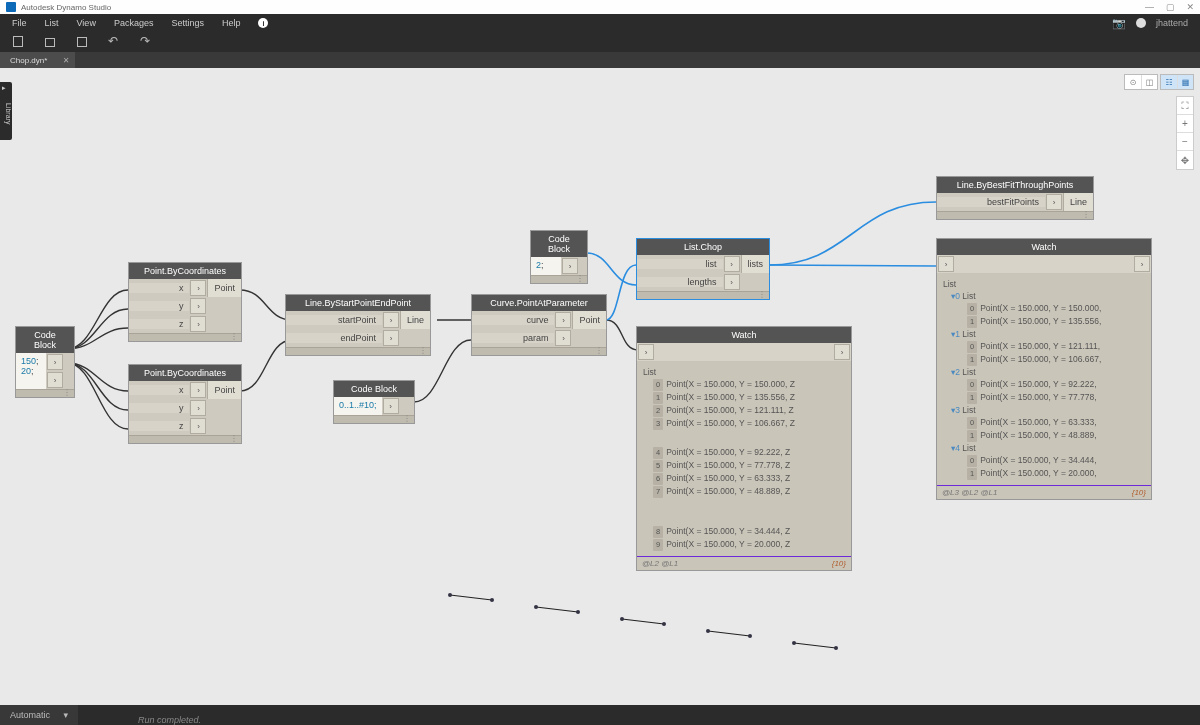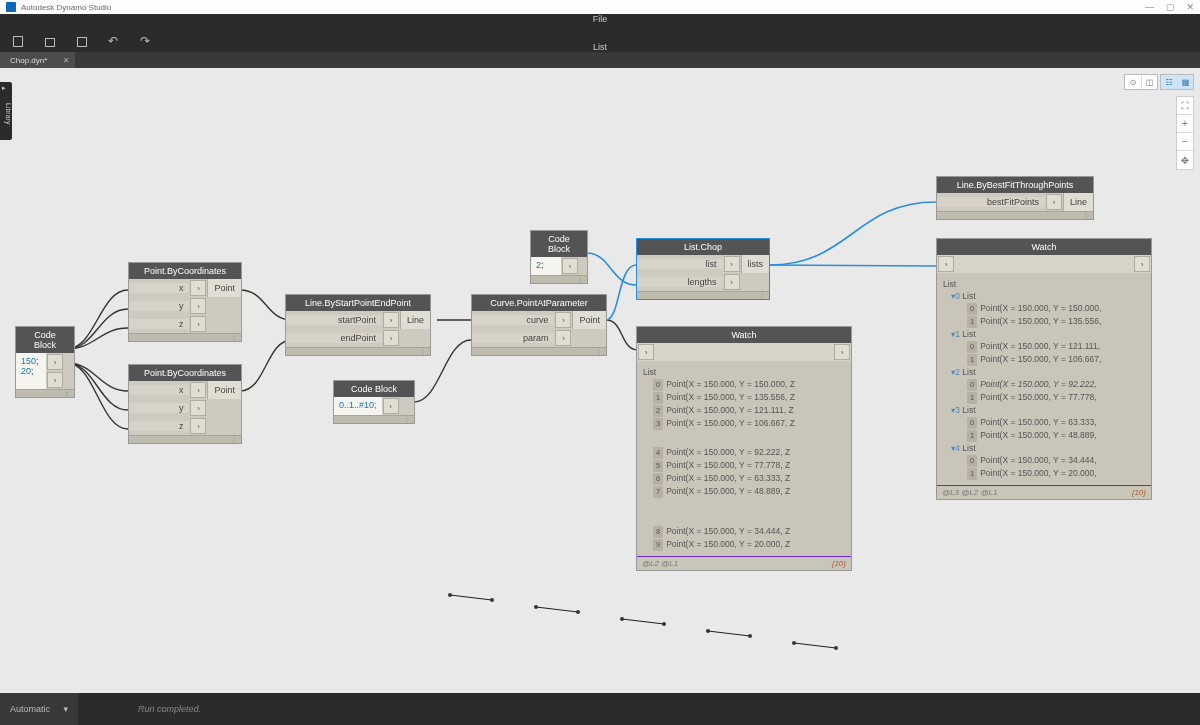--- a/index.html
+++ b/index.html
@@ -4,21 +4,21 @@
 <style>
 * { box-sizing: border-box; margin: 0; padding: 0; font-family: Arial, sans-serif; }
 body { width: 1200px; height: 725px; background: #f0f0f0; overflow: hidden; position: relative; }
 
 
 .titlebar { height: 14px; background: #fefefe; display: flex; align-items: center; padding: 0 6px; font-size: 8px; color: #666; }
 .titlebar .logo { width: 10px; height: 10px; background: #0c6ab8; border-radius: 1px; margin-right: 5px; display: inline-block; }
 .titlebar .window-controls { margin-left: auto; display: flex; gap: 12px; color: #888; font-size: 9px; }
 
 
-.menubar { height: 18px; background: #2b2b2b; display: flex; align-items: center; padding: 0 12px; gap: 18px; font-size: 9px; color: #ccc; flex-direction: column; }
+.menubar { height: 18px; background: #2b2b2b; display: flex; align-items: center; padding: 0 12px; gap: 18px; font-size: 9px; color: #ccc; }
 .menubar span { cursor: pointer; }
 .menubar .info-icon { width: 10px; height: 10px; border-radius: 50%; background: #fff; color: #2b2b2b; font-size: 7px; display: inline-flex; align-items: center; justify-content: center; font-weight: bold; }
 .menubar .right-area { margin-left: auto; display: flex; align-items: center; gap: 10px; color: #aaa; }
 .menubar .avatar { width: 10px; height: 10px; border-radius: 50%; background: #ddd; }
 
 
 .toolbar { height: 20px; background: #2b2b2b; display: flex; align-items: center; padding: 0 12px; gap: 20px; color: #bbb; }
 .toolbar .tool-ico { width: 12px; height: 12px; display: inline-block; position: relative; }
 .tool-new::before { content:''; position:absolute; inset:1px; border:1px solid #bbb; border-top:none; }
 .tool-new::after { content:''; position:absolute; top:0; left:1px; right:1px; height:3px; border:1px solid #bbb; border-bottom:none; }
@@ -79,21 +79,21 @@
 svg.wires { position:absolute; inset:0; width:100%; height:100%; pointer-events:none; }
 svg.wires path { fill:none; stroke:#333; stroke-width:1.4; }
 svg.wires path.blue { stroke:#2a8de0; stroke-width:1.6; }
 
 
 svg.preview { position:absolute; left:0; bottom:30px; width:100%; height:120px; }
 svg.preview line { stroke:#222; stroke-width:1.2; }
 svg.preview circle { fill:#334; }
 
 
-.statusbar { position:absolute; bottom:0; left:0; right:0; height:32px; background:#2b2b2b; display:flex; align-items:center; color:#bbb; font-size:9px; }
+.statusbar { position:absolute; bottom:0; left:0; right:0; height:20px; background:#2b2b2b; display:flex; align-items:flex-end; color:#bbb; font-size:9px; }
 .statusbar .automatic { width:78px; height:100%; background:#383838; display:flex; align-items:center; padding:0 10px; justify-content:space-between; }
 .statusbar .msg { margin-left:60px; color:#888; font-style:italic; }
 </style>
 </head>
 <body>
 
 <div class="titlebar">
   <span class="logo"></span>
   <span>Autodesk Dynamo Studio</span>
   <div class="window-controls">
@@ -345,21 +345,21 @@
       </div>
     <div class="watch-content" id="watch2-content">
         <div>List</div>
         <div style="padding-left:8px;"><span class="tree-sub">▾0</span>  List</div>
         <div style="padding-left:24px;"><span class="idx">0</span>Point(X = 150.000, Y = 150.000,</div>
         <div style="padding-left:24px;"><span class="idx">1</span>Point(X = 150.000, Y = 135.556,</div>
         <div style="padding-left:8px;"><span class="tree-sub">▾1</span>  List</div>
         <div style="padding-left:24px;"><span class="idx">0</span>Point(X = 150.000, Y = 121.111,</div>
         <div style="padding-left:24px;"><span class="idx">1</span>Point(X = 150.000, Y = 106.667,</div>
         <div style="padding-left:8px;"><span class="tree-sub">▾2</span>  List</div>
-        <div style="padding-left:24px;font-style:italic;"><span class="idx">0</span>Point(X = 150.000, Y = 92.222, </div>
+        <div style="padding-left:24px;"><span class="idx">0</span>Point(X = 150.000, Y = 92.222, </div>
         <div style="padding-left:24px;"><span class="idx">1</span>Point(X = 150.000, Y = 77.778, </div>
         <div style="padding-left:8px;"><span class="tree-sub">▾3</span>  List</div>
         <div style="padding-left:24px;"><span class="idx">0</span>Point(X = 150.000, Y = 63.333, </div>
         <div style="padding-left:24px;"><span class="idx">1</span>Point(X = 150.000, Y = 48.889, </div>
         <div style="padding-left:8px;"><span class="tree-sub">▾4</span>  List</div>
         <div style="padding-left:24px;"><span class="idx">0</span>Point(X = 150.000, Y = 34.444, </div>
         <div style="padding-left:24px;"><span class="idx">1</span>Point(X = 150.000, Y = 20.000, </div>
       </div>
     <div class="watch-footer">
         <span>@L3 @L2 @L1</span>

